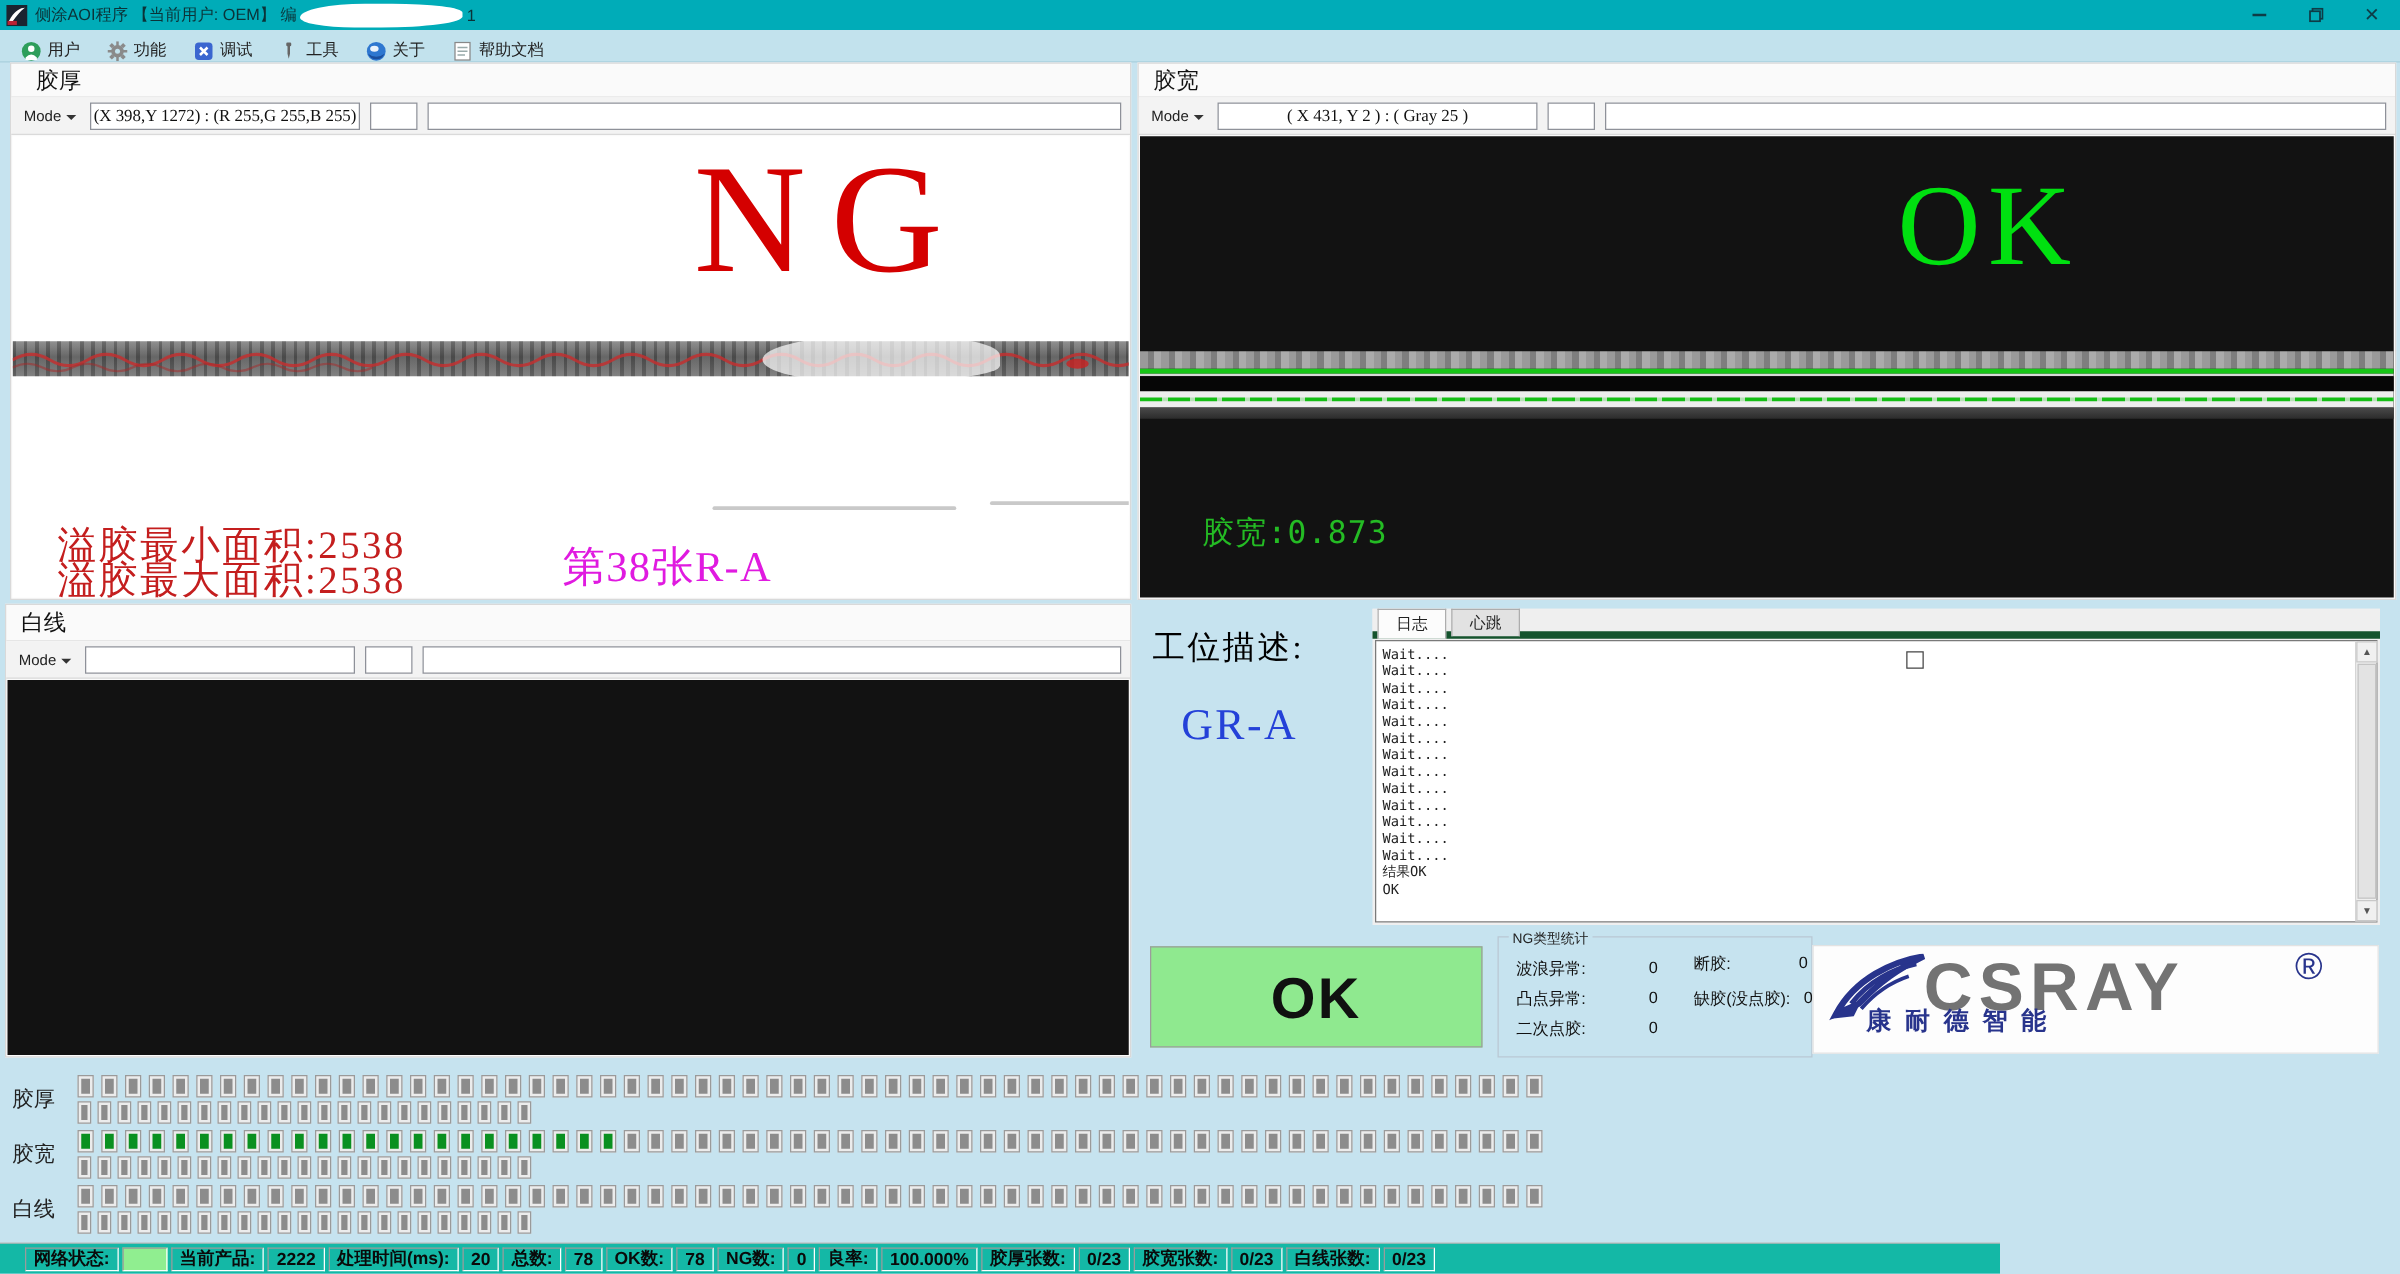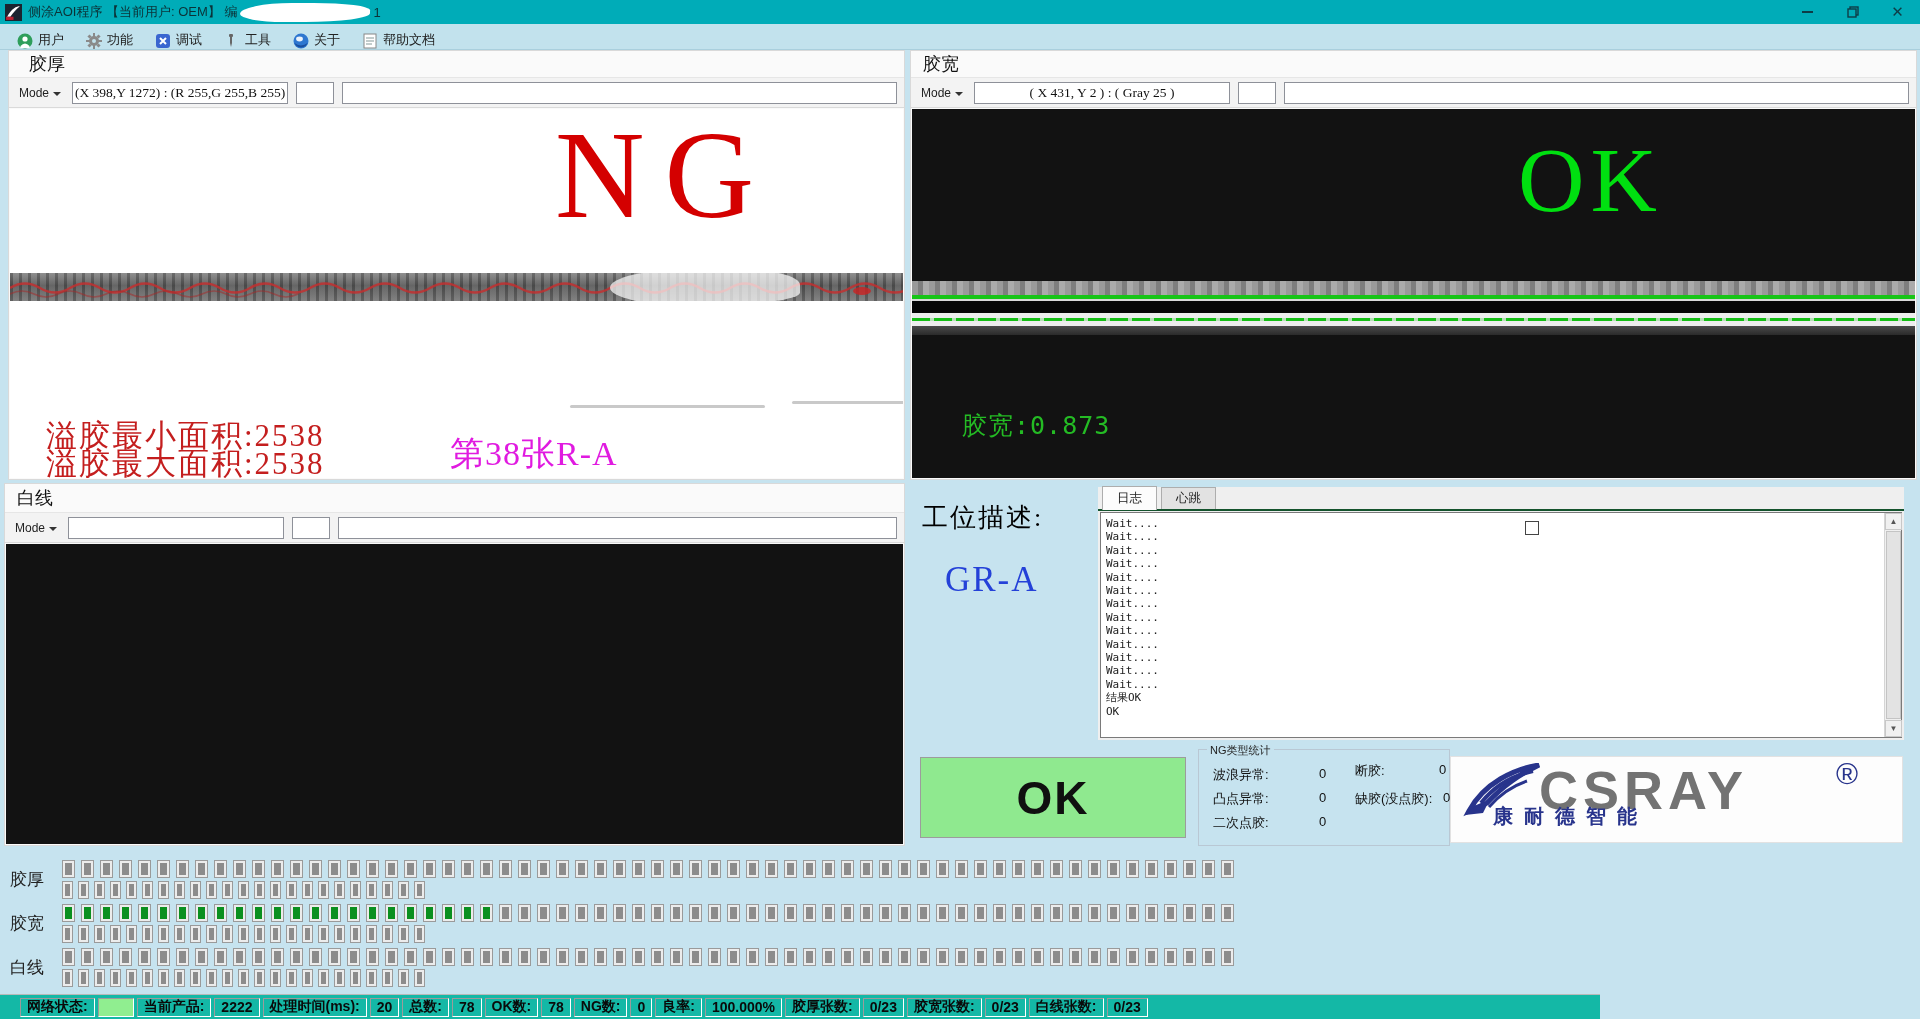--- a/index.html
+++ b/index.html
@@ -42,21 +42,21 @@
 
   
   .ok-text{left:606px;top:18px;font-family:"Liberation Serif",serif;font-size:92px;color:#00E010;letter-spacing:6px;}
   .band{left:0;width:100%;}
   .measure-text{left:50px;top:300px;font-family:"DejaVu Sans Mono",monospace;font-size:25px;color:#24BB24;letter-spacing:1px;}
 
   
   .station-label{left:922px;top:500px;font-size:26px;color:#000;font-family:"Liberation Serif",serif;letter-spacing:2px;}
   .station-value{left:945px;top:560px;font-size:35px;color:#2441D8;font-family:"Liberation Serif",serif;letter-spacing:2px;}
   .logpanel{left:1098px;top:487px;width:806px;height:253px;background:#EFEFEF;}
-  .tabstrip{height:24px;display:flex;align-items:flex-end;border-bottom:2px solid #14532d;background:#EFEFEF;}
+  .tabstrip{height:24px;display:flex;border-bottom:6px solid #14532d;background:#EFEFEF;}
   .tab{height:22px;padding:0 14px;font-size:12.5px;display:flex;align-items:center;color:#222;border:1px solid #ADADAD;border-bottom:none;background:#E2E2E2;margin-left:4px;}
   .tab.active{background:#FCFCFC;height:24px;margin-bottom:-1px;}
   .logbox{position:absolute;left:2px;right:2px;top:25px;bottom:2px;background:#fff;border:1px solid #7A7A7A;padding:4px 4px 0 5px;font-family:"DejaVu Sans Mono",monospace;font-size:11px;color:#222;line-height:13.4px;overflow:hidden;}
   .log-line{white-space:pre;}
   .logscroll{position:absolute;top:26px;bottom:3px;right:3px;width:17px;background:#F0F0F0;border-left:1px solid #D5D5D5;}
   .sbtn{position:absolute;left:0;width:17px;height:17px;background:#F0F0F0;border:1px solid #C8C8C8;font-size:8px;color:#555;display:flex;align-items:center;justify-content:center;}
   .sthumb{position:absolute;left:1px;top:18px;bottom:18px;width:15px;background:#E3E3E3;border:1px solid #C4C4C4;}
   .log-checkbox{position:absolute;left:427px;top:34px;width:14px;height:14px;background:#fff;border:1px solid #444;}
 
   

